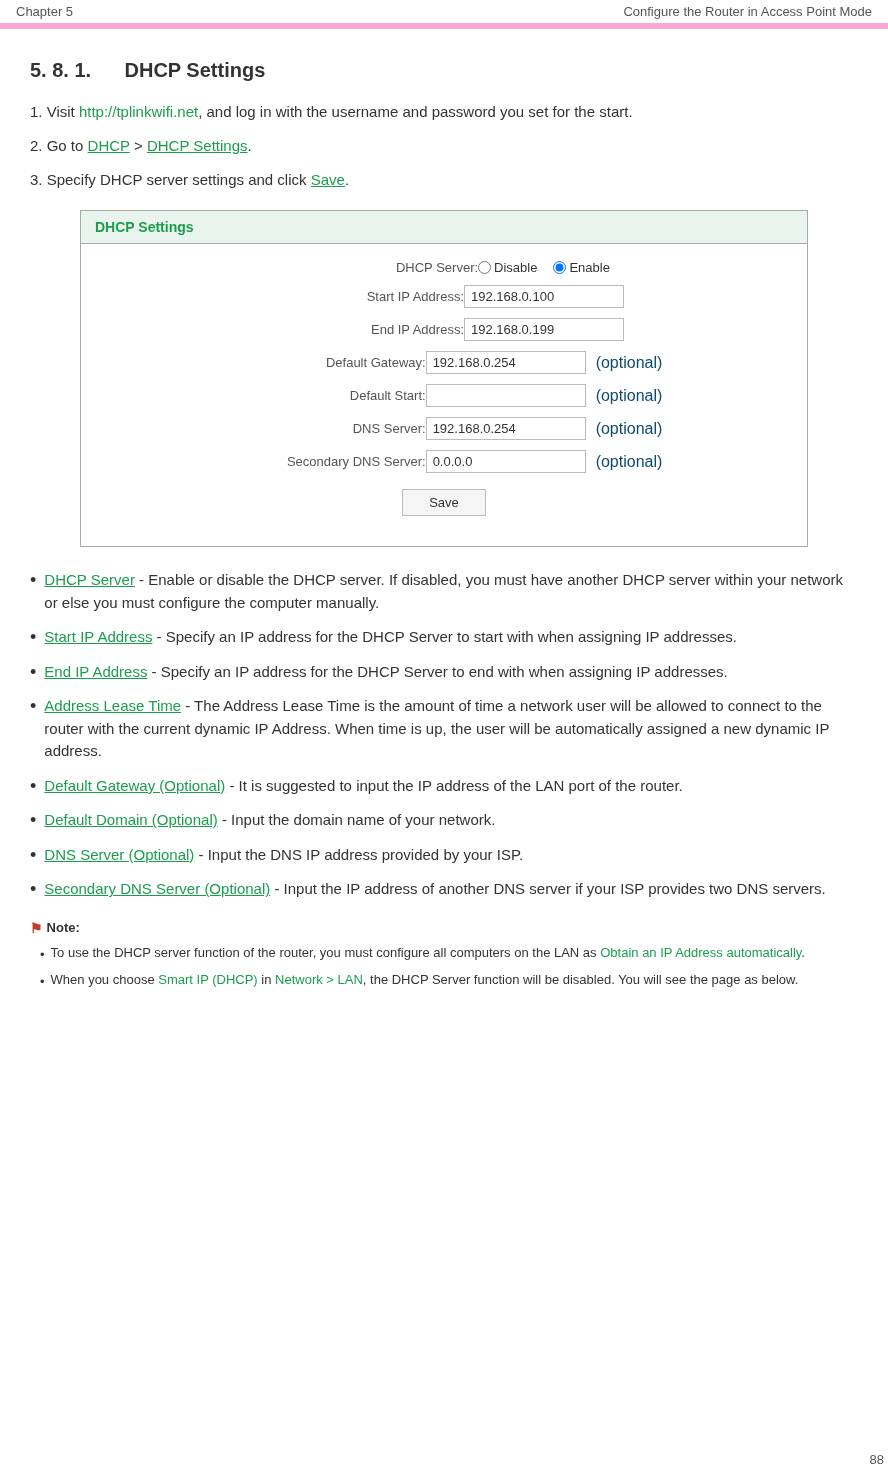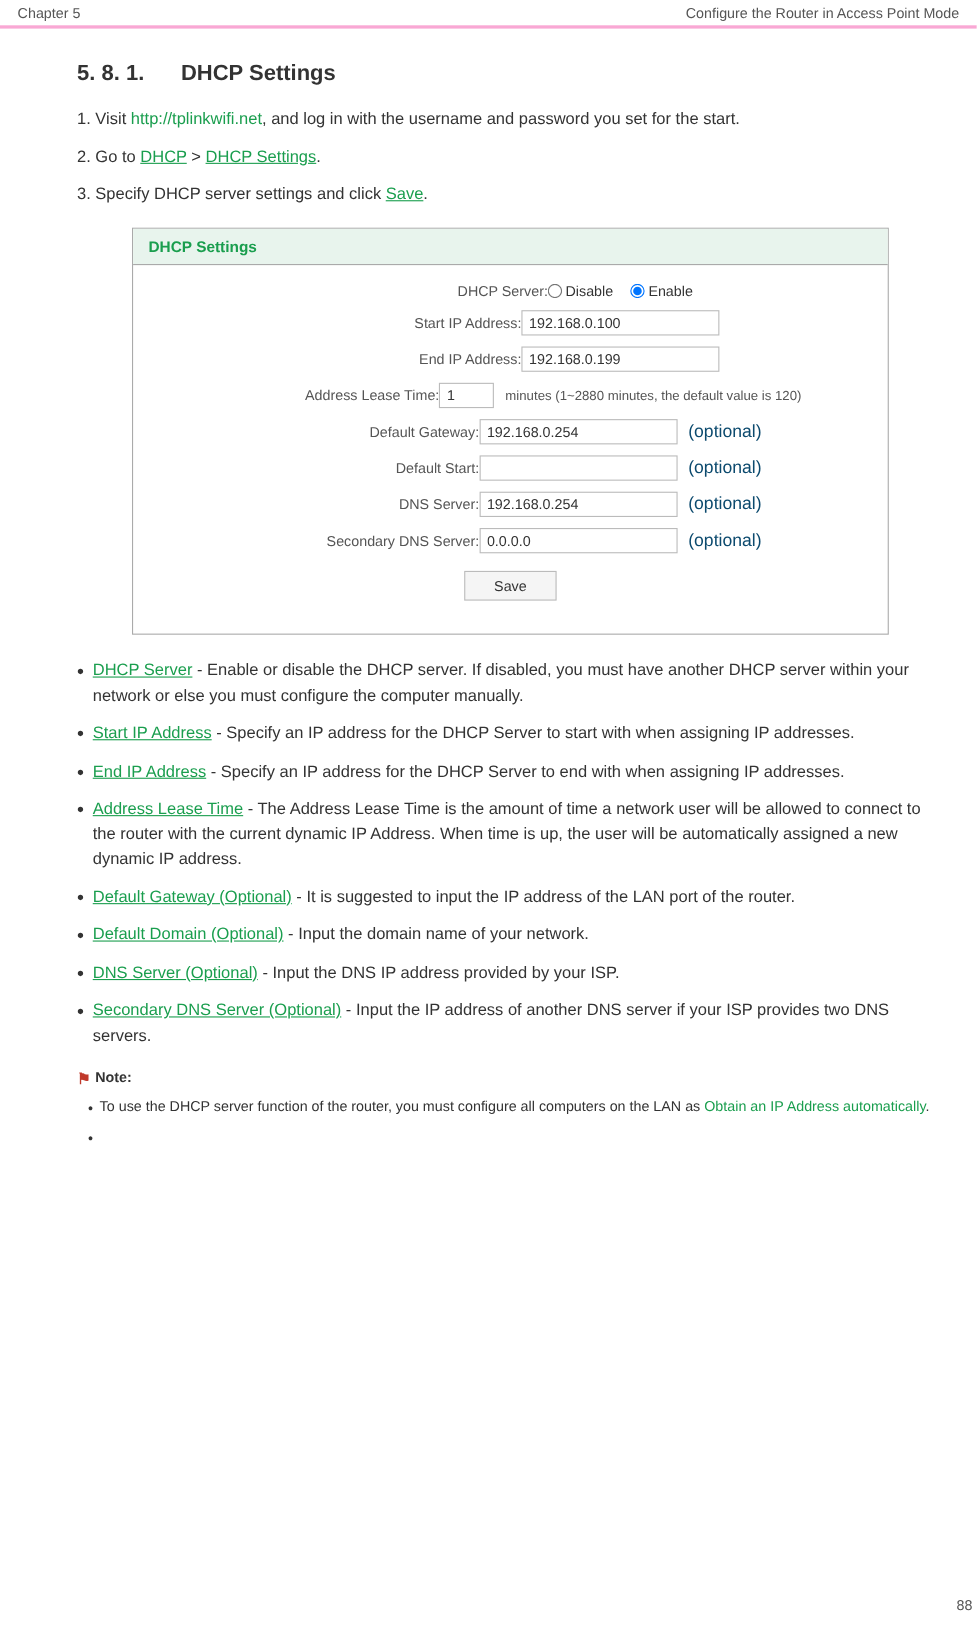--- a/index.html
+++ b/index.html
@@ -12,29 +12,28 @@
       min-height: 1477px;
       position: relative;
     }
 
     
     .page-header {
       display: flex;
       justify-content: space-between;
       align-items: center;
       padding: 4px 16px;
-      border-bottom: 3px solid #f9a8d4;
+      border-bottom: 6px solid #f9a8d4;
       font-size: 13px;
       color: #555;
     }
 
     
     .content {
       padding: 20px 30px 40px 30px;
-      margin-left: 40px;
     }
 
     
     .section-heading {
       font-size: 20px;
       font-weight: bold;
       color: #333;
       margin-bottom: 18px;
       margin-top: 10px;
     }
@@ -91,21 +90,21 @@
     .form-control {
       display: flex;
       align-items: center;
       gap: 6px;
     }
 
     .form-input {
       border: 1px solid #bbb;
       padding: 3px 6px;
       font-size: 13px;
-      width: 180px;
+      width: 160px;
       color: #333;
       background: #fff;
     }
 
     .form-input-sm {
       width: 50px;
     }
 
     .radio-group {
       display: flex;
@@ -284,27 +283,20 @@
         </div>
       </div>
 
       <div class="form-row">
         <div class="form-label">End IP Address:</div>
         <div class="form-control">
           <input type="text" class="form-input" value="192.168.0.199" style="">
         </div>
       </div>
 
-      <div class="form-row">
-        <div class="form-label">Address Lease Time:</div>
-        <div class="form-control">
-          <input type="text" class="form-input form-input-sm" value="1" style="">
-          <span class="minutes-hint">minutes (1~2880 minutes, the default value is 120)</span>
-        </div>
-      </div>
 
       <div class="form-row">
         <div class="form-label">Default Gateway:</div>
         <div class="form-control">
           <input type="text" class="form-input" value="192.168.0.254" style="">
           <span class="optional-text">(optional)</span>
         </div>
       </div>
 
       <div class="form-row">
@@ -396,19 +388,22 @@
     </div>
     <ul class="note-list">
       <li>
         <span class="note-dot">•</span>
         <span>
           <span>To use the DHCP server function of the router, you must configure all computers on the LAN as </span><a class="link">Obtain an IP Address automatically</a><span>.</span>
         </span>
       </li>
       <li>
         <span class="note-dot">•</span>
+        <span>
+          <span>When you choose </span><a class="link">Smart IP (DHCP)</a><span> in </span><a class="link">Network &gt; LAN</a><span>, the DHCP Server function will be disabled. You will see the page as below.</span>
+        </span>
       </li>
     </ul>
   </div>
 
 </div>
 
 <div class="page-number">88</div>
 
 </body></html>

